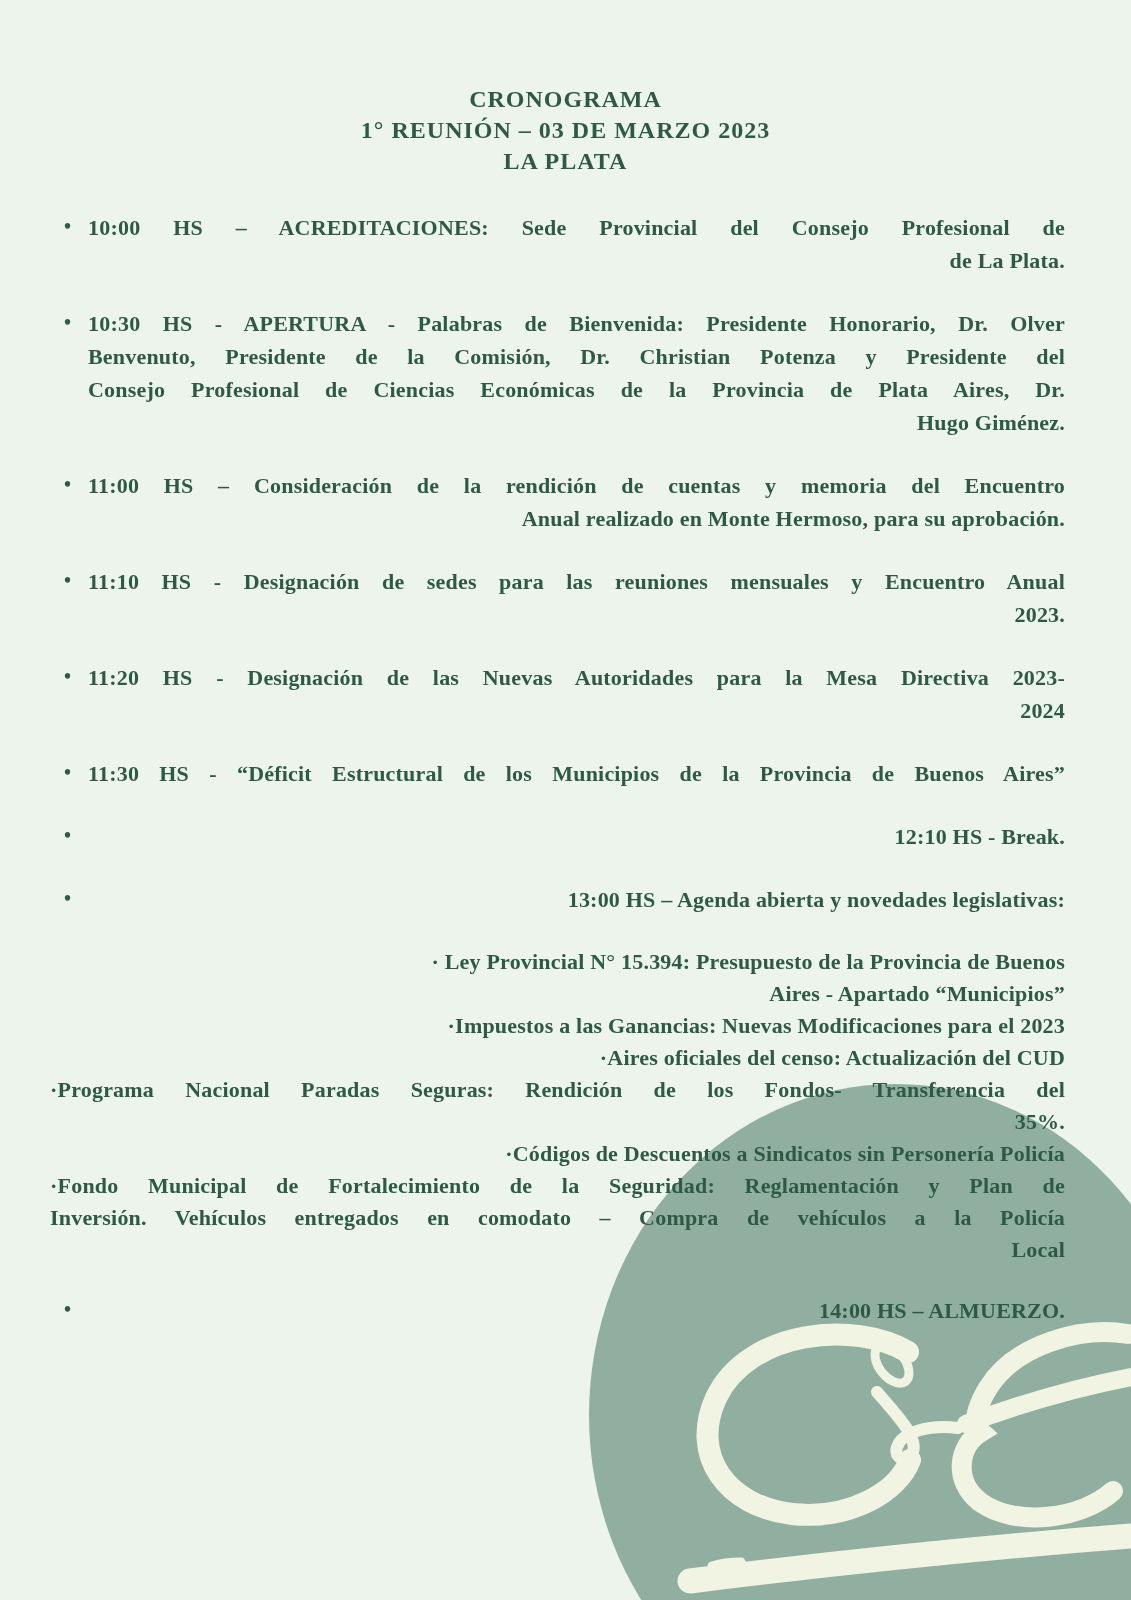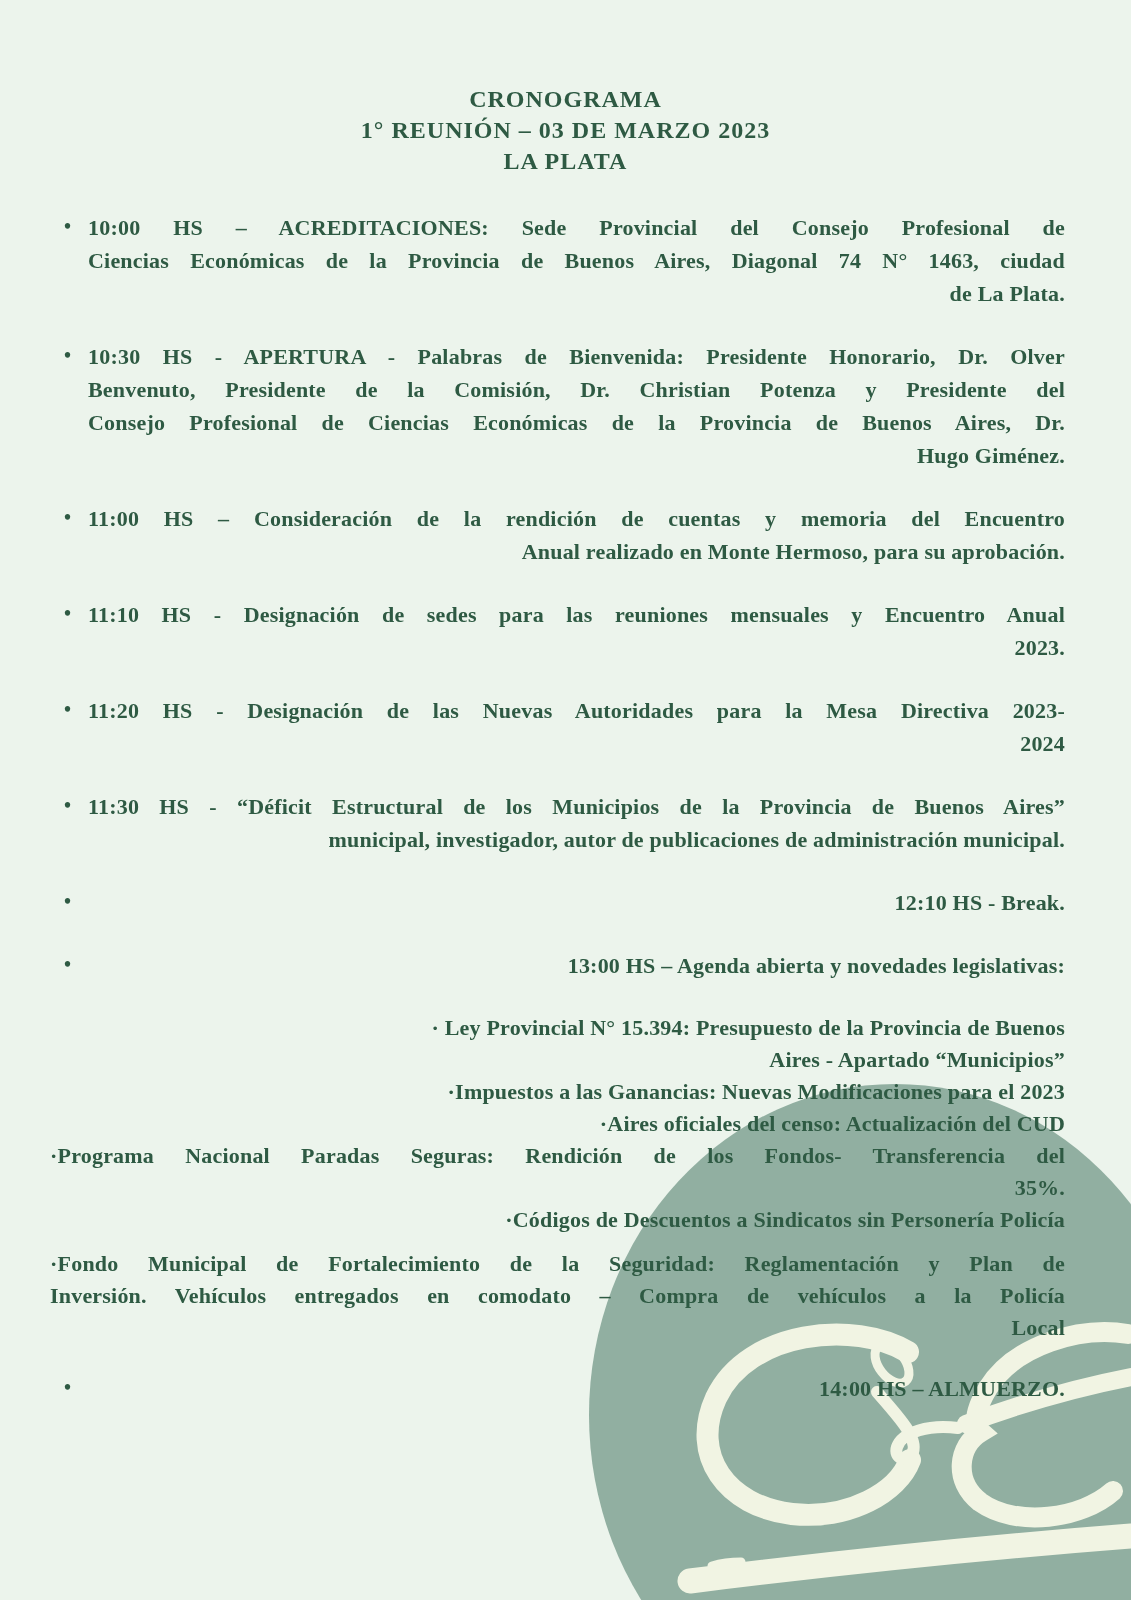--- a/index.html
+++ b/index.html
@@ -39,21 +39,21 @@
   }
   .item {
     position: relative;
     line-height: 33px;
     margin-bottom: 30px;
   }
   .item.sub {
     line-height: 32px;
     margin: 0 0 0 -38px;
   }
-  .item.sub.gap-after { margin-bottom: 28px; margin-top: 12px; }
+  .item.sub.gap-after { margin-bottom: 28px; }
   .dot {
     position: absolute;
     left: -24px;
     top: -1px;
     font-size: 20px;
   }
   .line { text-align: right; }
   .line.stretch {
     text-align: justify;
     text-align-last: justify;
@@ -80,49 +80,47 @@
   <div class="title">
     <div>CRONOGRAMA</div>
     <div>1° REUNIÓN – 03 DE MARZO 2023</div>
     <div>LA PLATA</div>
   </div>
 
   <div class="content">
       <div class="item">
         <span class="dot">•</span>
         <div class="line stretch">10:00 HS – ACREDITACIONES: Sede Provincial del Consejo Profesional de</div>
-        <div class="line stretch">Ciencias Económicas de la Provincia de Buenos Aires, Diagonal 74 N° 1463, ciudad</div>
         <div class="line">de La Plata.</div>
       </div>
       <div class="item">
         <span class="dot">•</span>
         <div class="line stretch">10:30 HS - APERTURA - Palabras de Bienvenida: Presidente Honorario, Dr. Olver</div>
         <div class="line stretch">Benvenuto, Presidente de la Comisión, Dr. Christian Potenza y Presidente del</div>
-        <div class="line stretch">Consejo Profesional de Ciencias Económicas de la Provincia de Buenos Aires, Dr.</div>
+        <div class="line stretch">Consejo Profesional de Ciencias Económicas de la Provincia de Plata Aires, Dr.</div>
         <div class="line">Hugo Giménez.</div>
       </div>
       <div class="item">
         <span class="dot">•</span>
         <div class="line stretch">11:00 HS – Consideración de la rendición de cuentas y memoria del Encuentro</div>
         <div class="line">Anual realizado en Monte Hermoso, para su aprobación.</div>
       </div>
       <div class="item">
         <span class="dot">•</span>
         <div class="line stretch">11:10 HS -  Designación de sedes para las reuniones mensuales y Encuentro Anual</div>
         <div class="line">2023.</div>
       </div>
       <div class="item">
         <span class="dot">•</span>
         <div class="line stretch">11:20 HS - Designación de las Nuevas Autoridades para la Mesa Directiva 2023-</div>
         <div class="line">2024</div>
       </div>
       <div class="item">
         <span class="dot">•</span>
         <div class="line stretch">11:30 HS - “Déficit Estructural de los Municipios de la Provincia de Buenos Aires”</div>
-        <div class="line">municipal, investigador, autor de publicaciones de administración municipal.</div>
       </div>
       <div class="item">
         <span class="dot">•</span>
         <div class="line">12:10 HS - Break.</div>
       </div>
       <div class="item">
         <span class="dot">•</span>
         <div class="line">13:00 HS – Agenda abierta y novedades legislativas:</div>
       </div>
       <div class="item sub">

